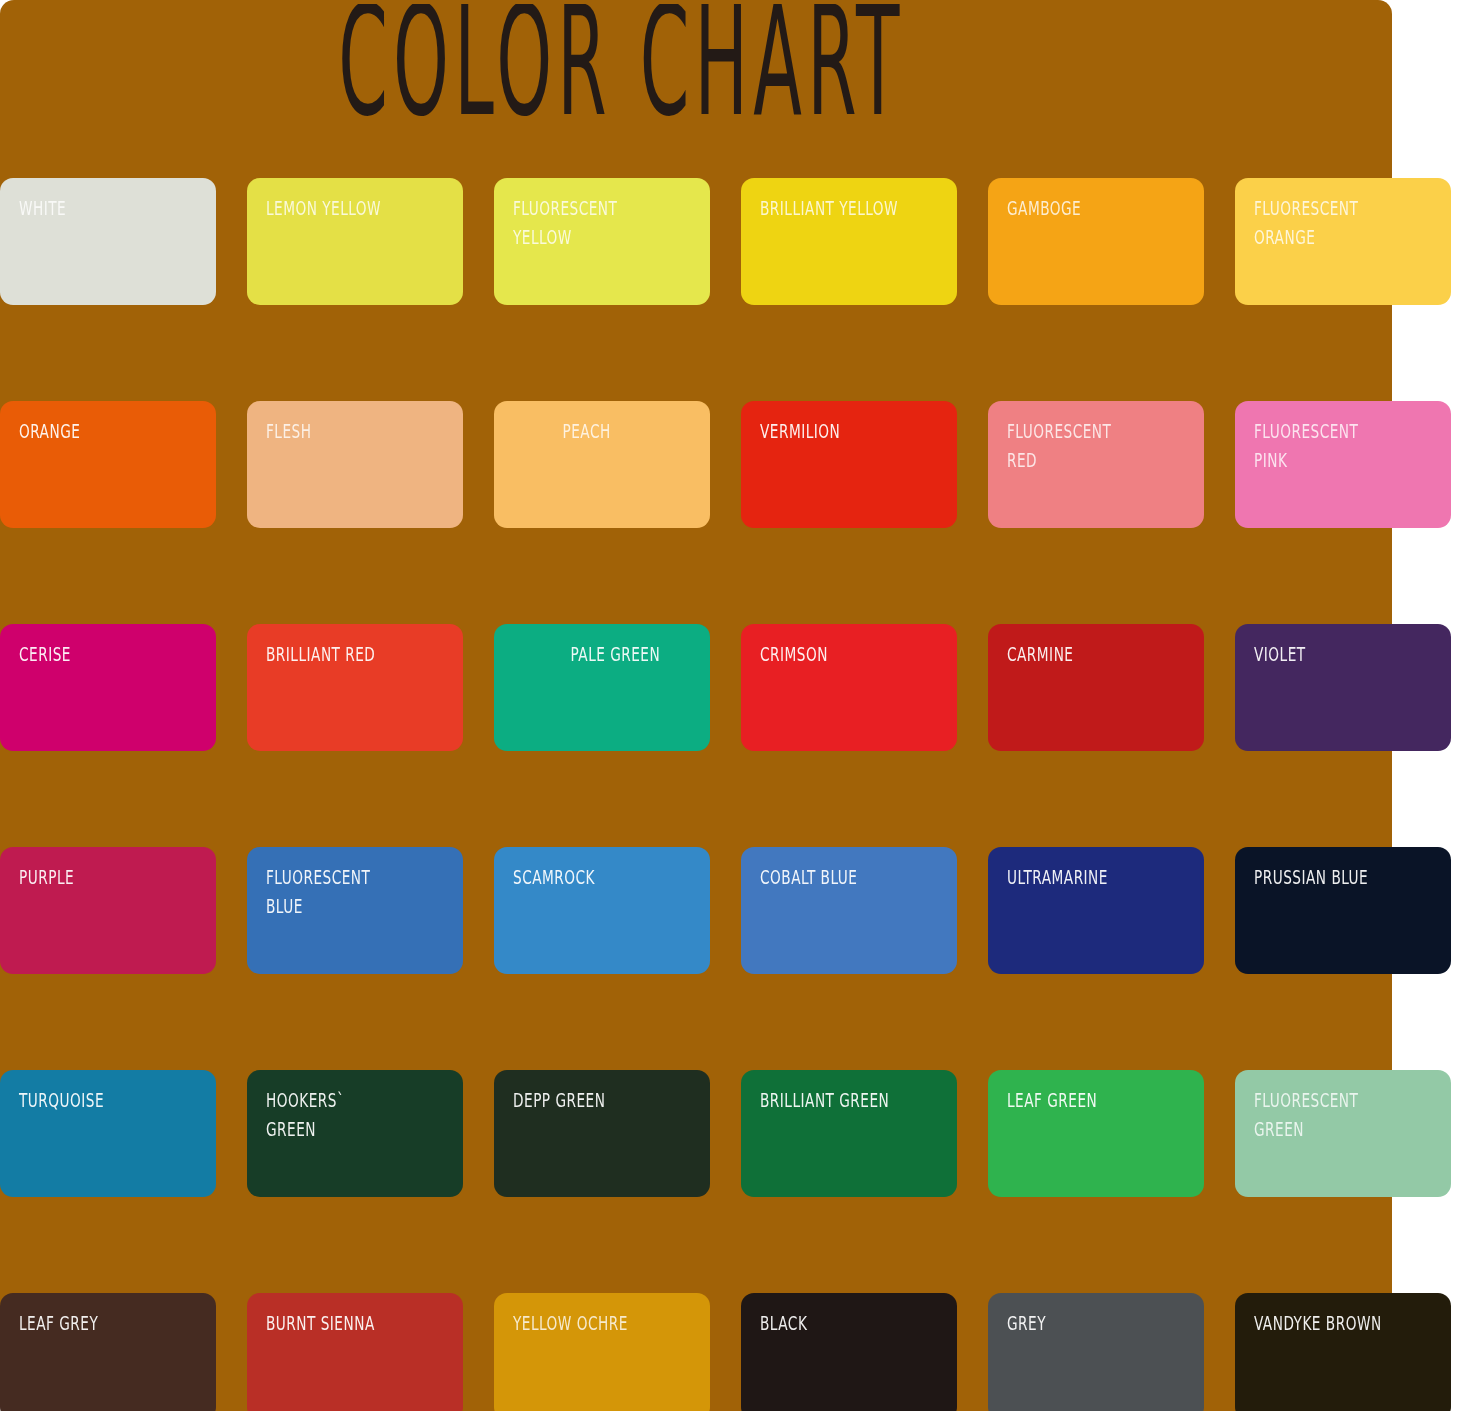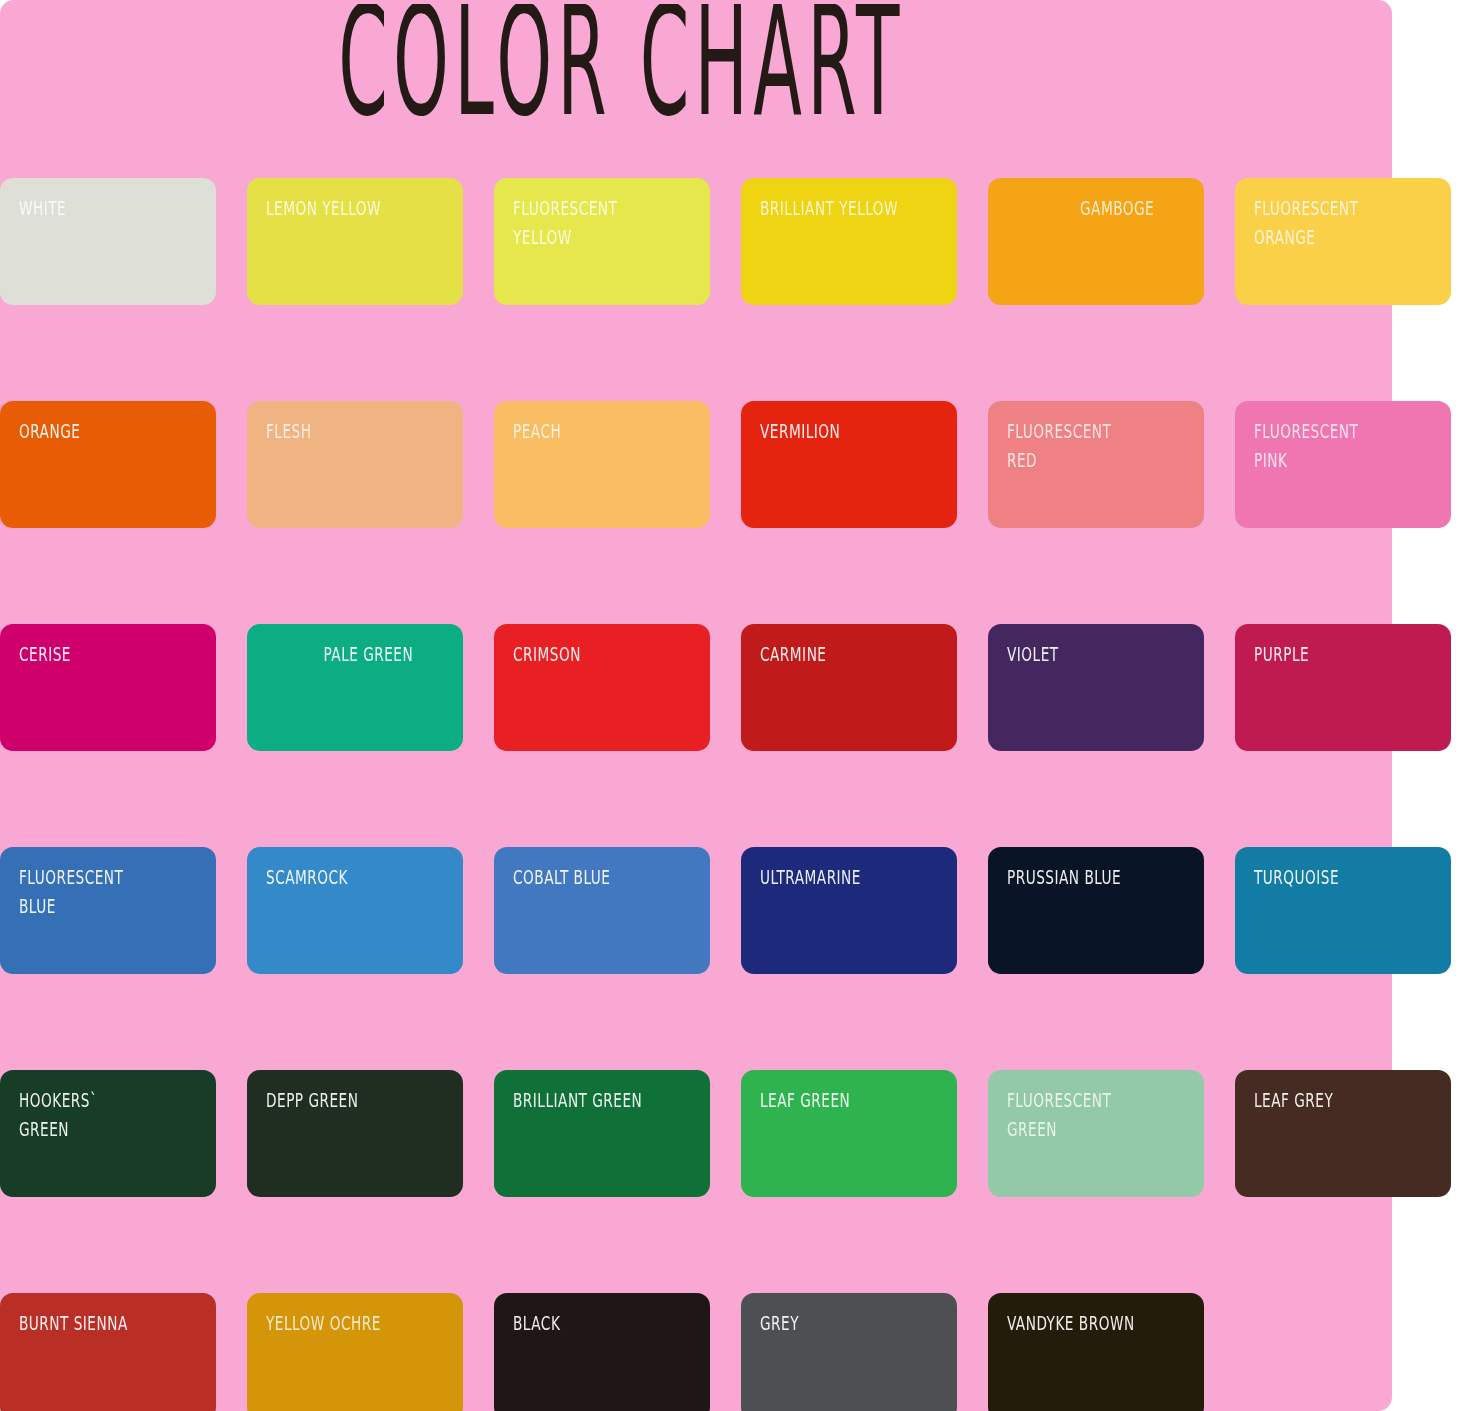--- a/index.html
+++ b/index.html
@@ -6,21 +6,21 @@
   * { margin:0; padding:0; box-sizing:border-box; }
   html, body {
     width:1460px; height:1411px;
     background:#ffffff;
     font-family:"Liberation Sans", sans-serif;
     overflow:hidden;
   }
   #chart-root {
     position:relative;
     width:1392px; height:1411px;
-    background:#f9a8d4;
+    background:#a16207;
     border-radius:14px;
   }
 
   
   #chart-title {
     position:absolute;
     left:0; top:-18px;
     width:1190px;
     text-align:center;
     font-family:"DejaVu Sans Condensed","Liberation Sans", sans-serif;
@@ -93,49 +93,52 @@
       <div class="swatch" style="background: rgb(228, 224, 70); padding-left: 10px;">
         <div class="swatch-label dim">LEMON YELLOW</div>
       </div>
       <div class="swatch" style="background: rgb(229, 231, 76);">
         <div class="swatch-label dim">FLUORESCENT
 YELLOW</div>
       </div>
       <div class="swatch" style="background: rgb(238, 212, 18);">
         <div class="swatch-label dim">BRILLIANT YELLOW</div>
       </div>
-      <div class="swatch" style="background: rgb(245, 164, 21); text-align: right;">
+      <div class="swatch" style="background: rgb(245, 164, 21);">
         <div class="swatch-label dim">GAMBOGE</div>
       </div>
       <div class="swatch" style="background: rgb(251, 208, 73);">
         <div class="swatch-label dim">FLUORESCENT
 ORANGE</div>
       </div>
       <div class="swatch" style="background: rgb(233, 92, 6);">
         <div class="swatch-label">ORANGE</div>
       </div>
       <div class="swatch" style="background: rgb(239, 180, 129);">
         <div class="swatch-label dim">FLESH</div>
       </div>
-      <div class="swatch" style="background: rgb(249, 190, 99);">
+      <div class="swatch" style="background: rgb(249, 190, 99); text-align: center;">
         <div class="swatch-label dim">PEACH</div>
       </div>
       <div class="swatch" style="background: rgb(229, 36, 16);">
         <div class="swatch-label">VERMILION</div>
       </div>
       <div class="swatch" style="background: rgb(239, 128, 131);">
         <div class="swatch-label dim">FLUORESCENT
 RED</div>
       </div>
       <div class="swatch" style="background: rgb(239, 118, 176);">
         <div class="swatch-label dim">FLUORESCENT
 PINK</div>
       </div>
       <div class="swatch" style="background: rgb(207, 0, 108);">
         <div class="swatch-label">CERISE</div>
+      </div>
+      <div class="swatch" style="background: rgb(232, 60, 38);">
+        <div class="swatch-label">BRILLIANT RED</div>
       </div>
       <div class="swatch" style="background: rgb(12, 173, 130); text-align: right;">
         <div class="swatch-label">PALE GREEN</div>
       </div>
       <div class="swatch" style="background: rgb(232, 31, 35);">
         <div class="swatch-label">CRIMSON</div>
       </div>
       <div class="swatch" style="background: rgb(192, 26, 26);">
         <div class="swatch-label">CARMINE</div>
       </div>

